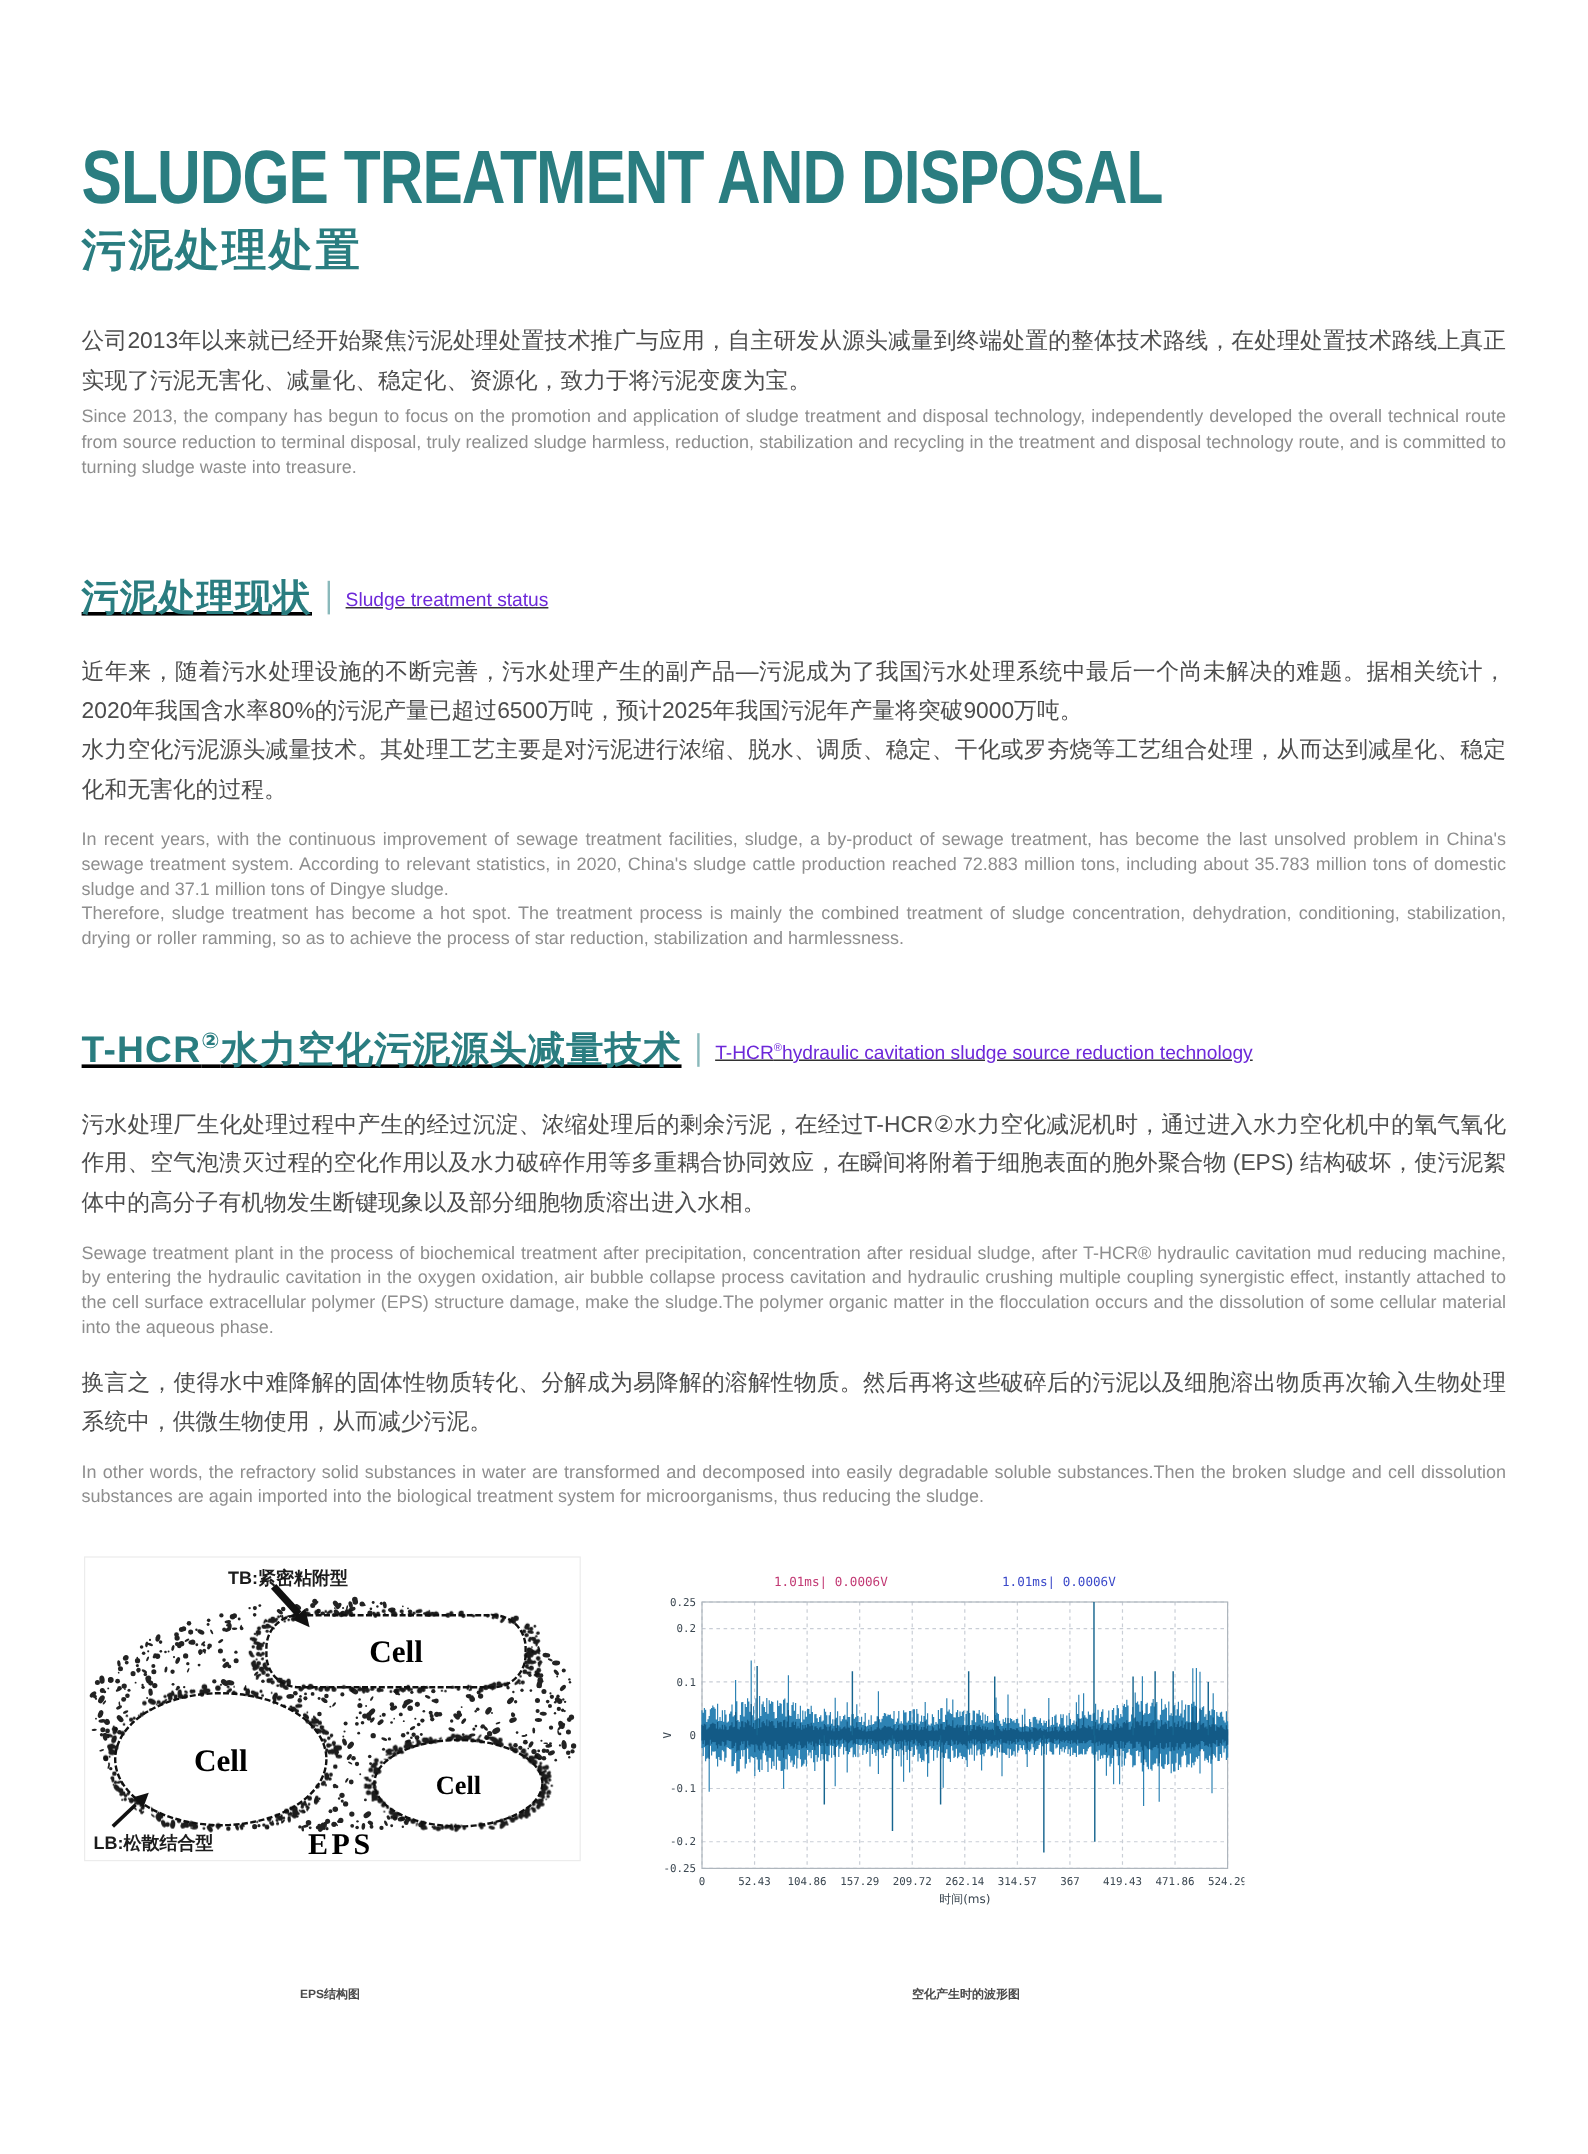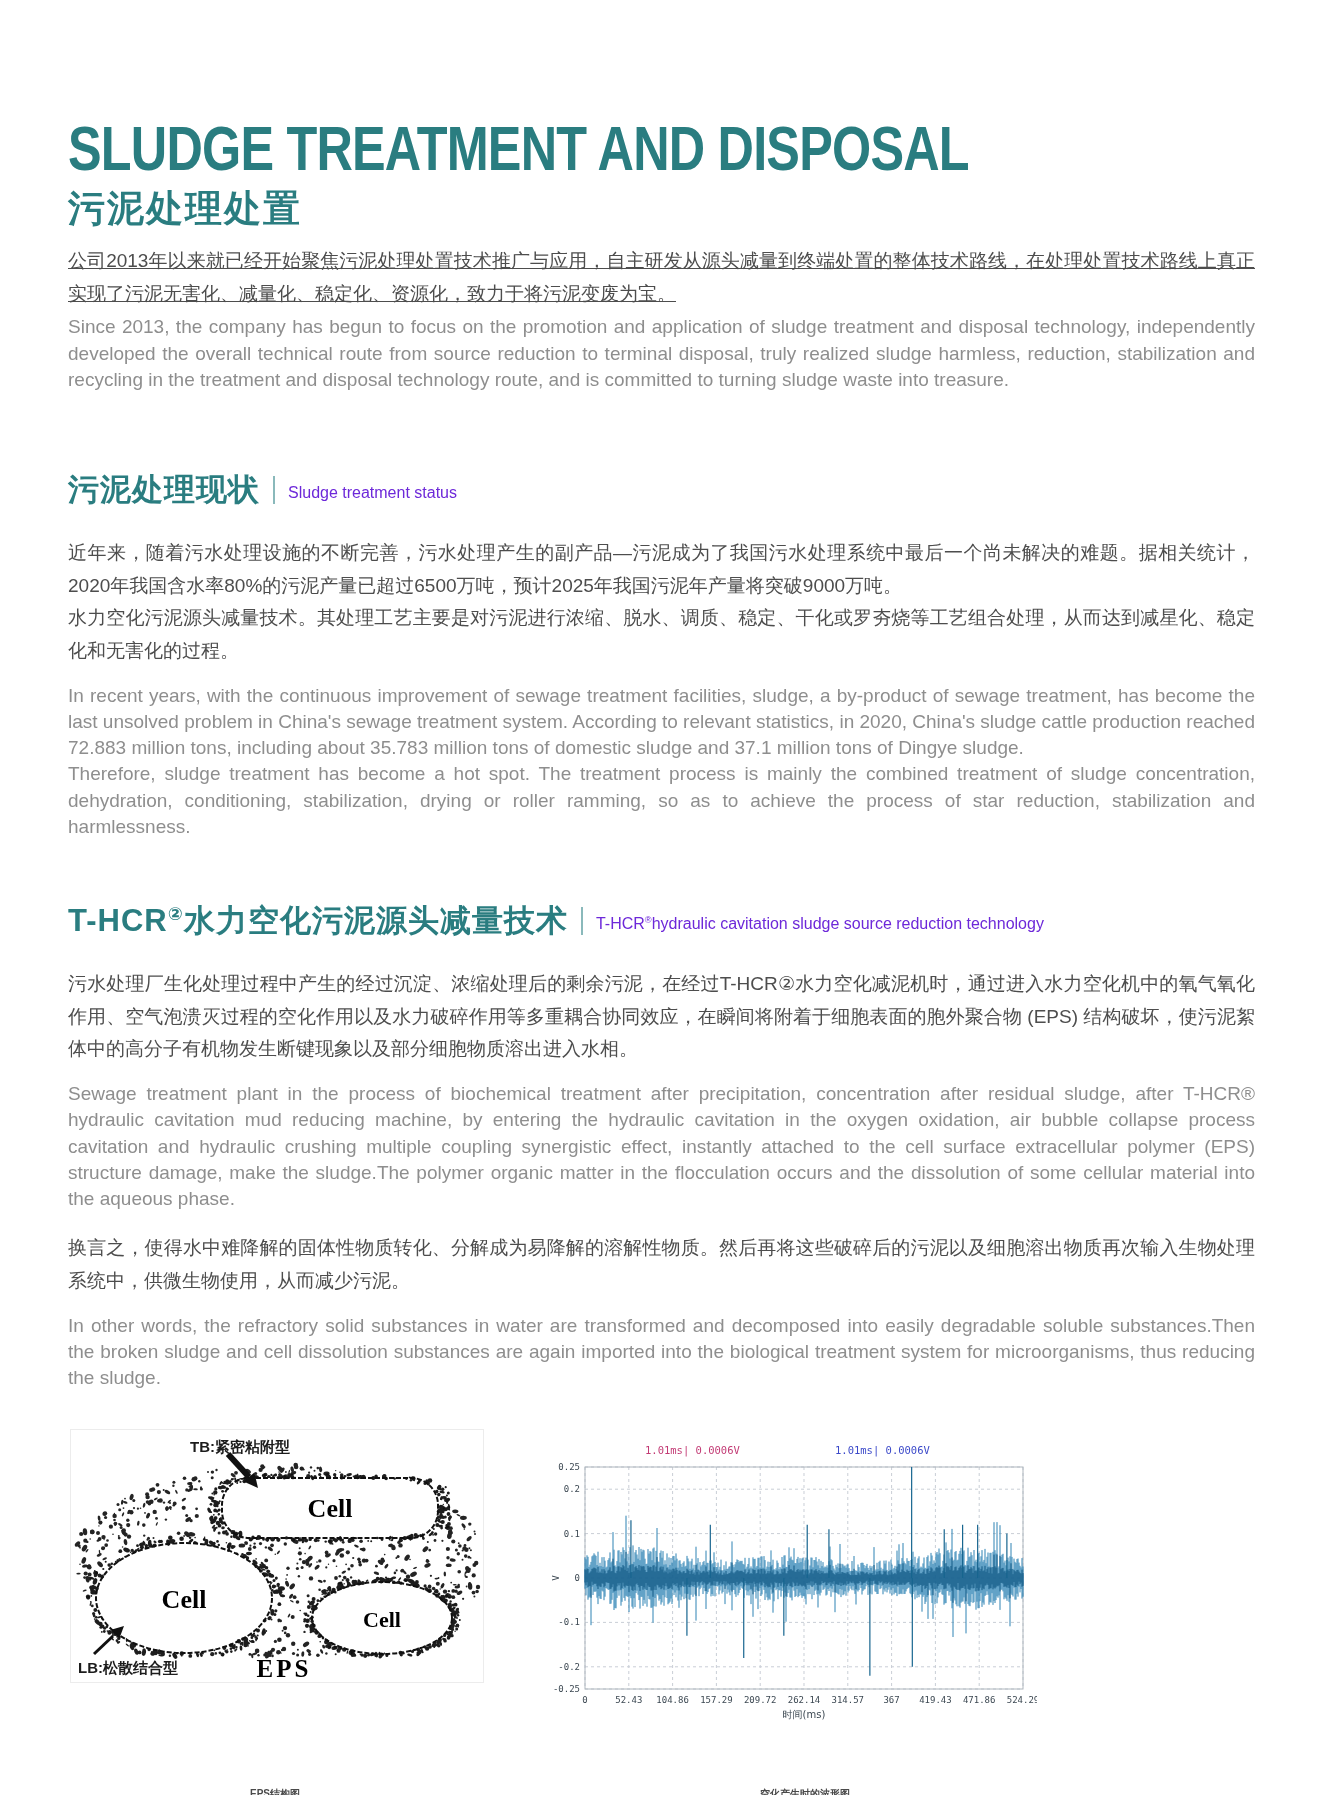--- a/index.html
+++ b/index.html
@@ -7,24 +7,24 @@
     width:1323px;height:1795px;margin:0 auto;background:#fff;
     font-family:"Liberation Sans","DejaVu Sans",sans-serif;
     box-sizing:border-box;padding:0 68px;overflow:hidden;position:relative;
   }
   .title-en{
     margin-top:116px;color:#2a7d80;font-weight:800;font-size:63px;line-height:1.02;
     letter-spacing:-1px;transform:scaleX(0.80);transform-origin:left center;white-space:nowrap;
   }
   .title-cn{margin-top:10px;color:#2a7d80;font-weight:700;font-size:37px;line-height:1.05;letter-spacing:2px;}
   .p-cn{color:#4d4d4d;font-size:19px;line-height:1.72;text-align:justify;margin:0;}
-  .p-en{color:#8e8e8e;font-size:19px;line-height:1.38;text-align:justify;margin:0;}
-  .intro-cn{margin-top:16px;text-decoration:underline;}
+  .p-en{color:#8e8e8e;font-size:15px;line-height:1.38;text-align:justify;margin:0;}
+  .intro-cn{margin-top:40px;}
   .intro-en{margin-top:4px;}
-  .sec-head{display:flex;align-items:center;gap:13px;}
+  .sec-head{display:flex;align-items:center;gap:13px;text-decoration:underline;}
   .sec-head-1{margin-top:76px;}
   .sec-head-2{margin-top:60px;}
   .sec-head .cn{color:#2a7d80;font-size:31px;font-weight:700;letter-spacing:1px;white-space:nowrap;}
   .sec-head .divider{width:2px;height:28px;background:#8ab9bb;}
   .sec-head .en{color:#6d28d9;font-size:16px;font-weight:400;padding-top:6px;white-space:nowrap;}
   .sup{font-size:58%;vertical-align:super;}
   .blk-cn{margin-top:26px;}
   .blk-en{margin-top:15px;font-size:15px;line-height:1.4;}
   .figures{position:relative;margin-top:38px;height:400px;}
   .fig-eps{position:absolute;left:2px;top:0;width:412px;height:252px;background:#fff;border:1px solid #ececec;}

